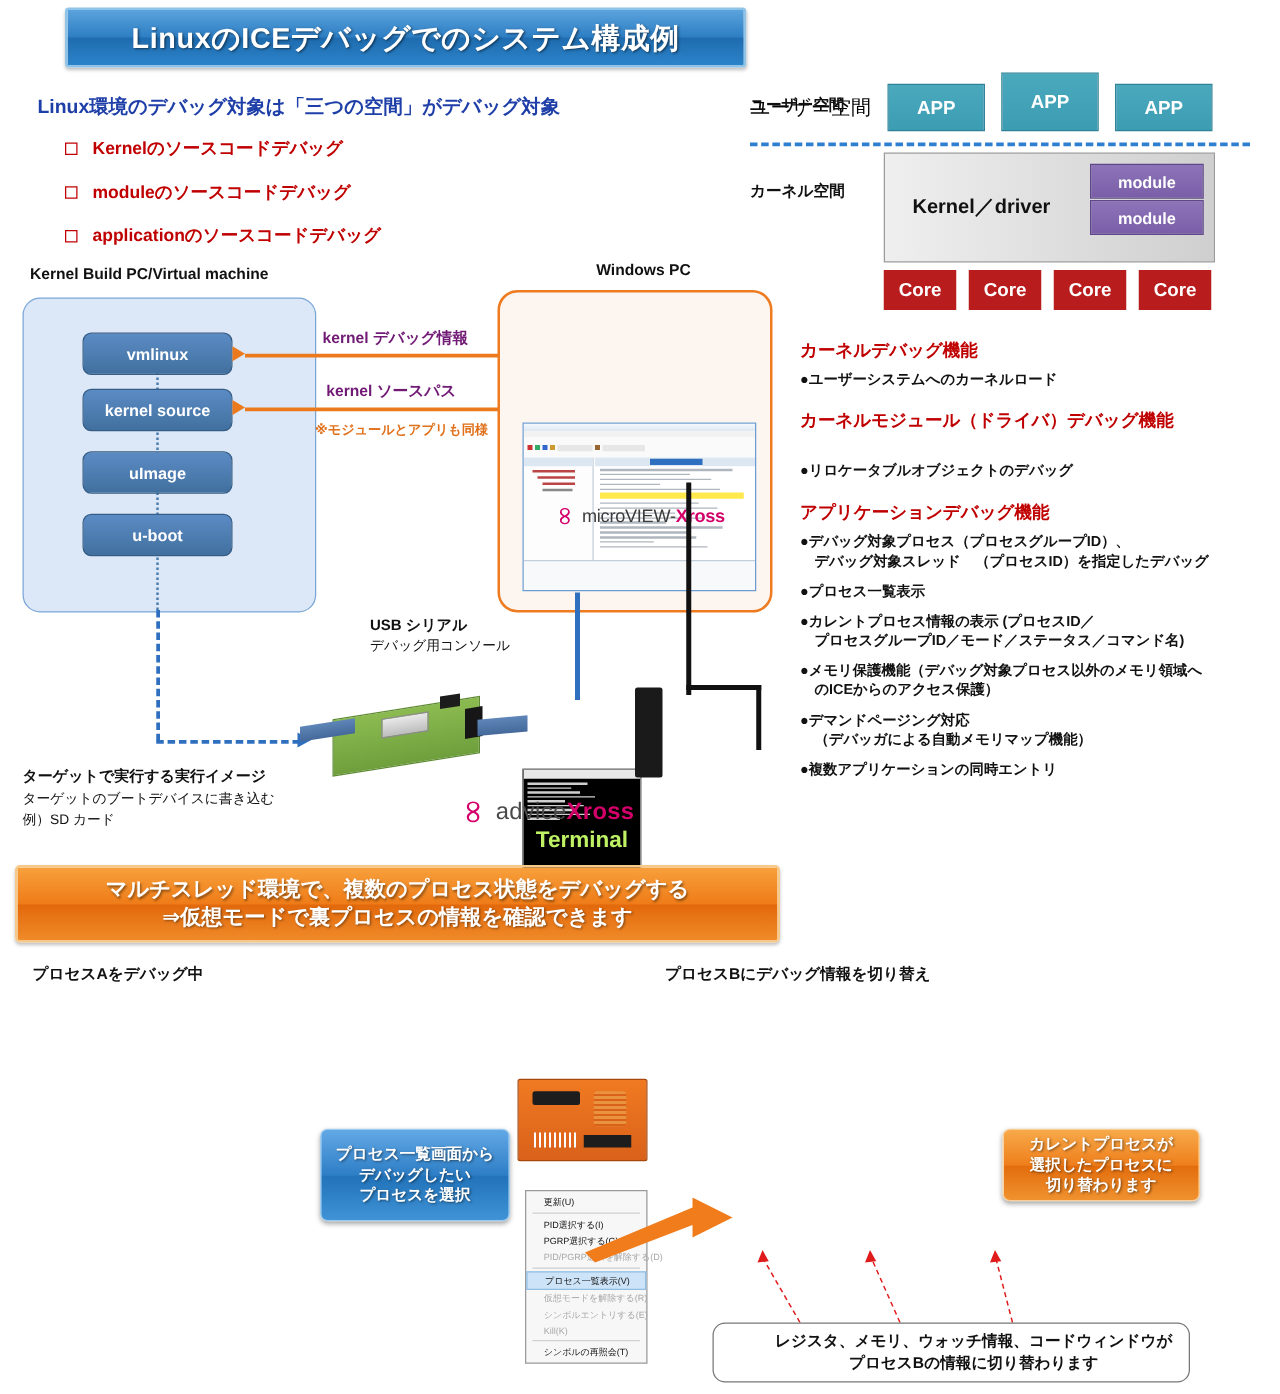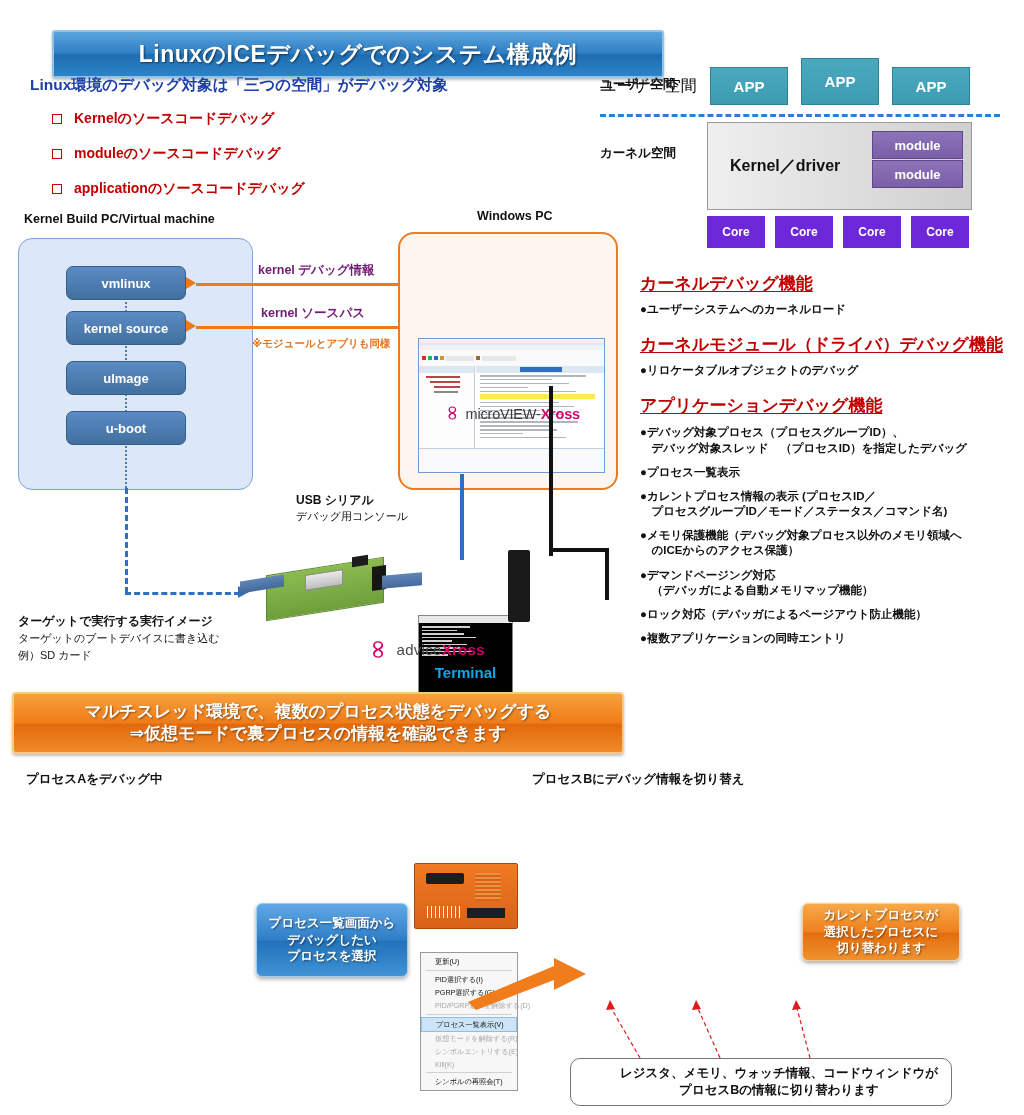--- a/index.html
+++ b/index.html
@@ -11,26 +11,26 @@
     overflow: hidden;
   }
   #root { position: relative; width: 1024px; height: 1115px; }
 
   
   .abs { position: absolute; }
   .nowrap { white-space: nowrap; }
 
   
   .title-banner {
-    left: 52px; top: 6px; width: 612px; height: 48px;
+    left: 52px; top: 6px; width: 545px; height: 48px;
     background: linear-gradient(to bottom, #5ba3dd 0%, #2e7fc4 48%, #1f6cb0 52%, #2c83c9 100%);
     border: 2px solid #8fc4e8;
     border-radius: 3px;
     box-shadow: 0 2px 3px rgba(0,0,0,.25);
-    display: flex; align-items: center; justify-content: center; margin-top: 24px;
+    display: flex; align-items: center; justify-content: center;
   }
   .title-banner .txt {
     color: #ffffff; font-size: 23px; font-weight: bold; letter-spacing: .5px;
     text-shadow: 1px 1px 2px rgba(0,0,0,.55);
   }
 
   
   .intro-head {
     left: 30px; top: 75px;
     color: #1f3fa8; font-size: 15.5px; font-weight: bold;
@@ -61,22 +61,22 @@
     position: absolute; left: 22px; top: 50%; transform: translateY(-50%);
     font-size: 16px; font-weight: bold; color: #111;
   }
   .module-box {
     background: linear-gradient(to bottom,#8d73b8,#7a5fa8);
     border: 1px solid #5f4789;
     color: #fff; font-size: 13px; font-weight: bold;
     display: flex; align-items: center; justify-content: center;
   }
   .core-box {
-    background: #6d28d9; color: #fff;
-    font-size: 12px; font-weight: bold;
+    background: #b91c1c; color: #fff;
+    font-size: 15px; font-weight: bold;
     display: flex; align-items: center; justify-content: center;
   }
 
   
   .sec-head { font-size: 12.5px; font-weight: bold; color: #111; }
   .buildpc-frame {
     background: #dce8f7; border: 1.5px solid #7aa6d6; border-radius: 14px;
   }
   .file-box {
     background: linear-gradient(to bottom,#5b8bc4,#41709f);
@@ -112,49 +112,49 @@
   .mvx-logo .lname { font-size: 14.5px; color: #3b3b3b; letter-spacing: -.2px; }
   .mvx-logo .lname b { color: #d4006a; font-weight: bold; }
   .infinity {
     font-size: 21px; color: #d4006a; line-height: 1; transform: rotate(90deg);
     font-family: "DejaVu Sans", sans-serif;
   }
   .term-shot { background: #000; border: 1px solid #888; position: relative; overflow: hidden; }
   .term-bar { background: #e8e8e8; height: 7px; }
   .term-lbl {
     position: absolute; left: 50%; top: 68%; transform: translate(-50%,-50%);
-    color: #0ea5e9; font-size: 15px; font-weight: bold; white-space: nowrap;
+    color: #bef264; font-size: 18px; font-weight: bold; white-space: nowrap;
   }
   .code-line { height: 1.5px; background: #6d7a88; opacity: .55; }
 
   
   .feat-head {
-    color: #c00000; font-size: 17px; font-weight: bold;
-    text-decoration: underline; text-underline-offset: 2px;
+    color: #c00000; font-size: 14px; font-weight: bold;
+    text-underline-offset: 2px;
   }
   .feat-item { font-size: 11.5px; color: #111; font-weight: bold; line-height: 1.32; }
 
   
   .hw-label-b { font-size: 12px; font-weight: bold; color: #111; }
   .hw-label-n { font-size: 11px; color: #111; }
   .blue-dash { border: 0; border-top: 3px dashed #2f6fc0; }
   .blue-dash-v { border: 0; border-left: 3px dashed #2f6fc0; }
 
   .pcb {
     background: linear-gradient(to bottom,#8bbb50,#6f9f3c);
     transform: skewY(-9deg); border: 1px solid #5d8a31;
   }
   .chip { background: linear-gradient(to bottom,#e9e9e9,#bdbdbd); border: 1px solid #8d8d8d; }
   .ice-box {
     background: linear-gradient(to bottom,#f07a22,#d9611a);
     border: 1px solid #a8480f; border-radius: 2px; position: relative;
   }
   .ice-dark { background: #1d1d1d; }
   .brand-row { display: flex; align-items: center; gap: 6px; }
-  .brand-name { font-size: 15px; color: #4a4a4a; letter-spacing: .3px; }
+  .brand-name { font-size: 19px; color: #4a4a4a; letter-spacing: .3px; }
   .brand-name b { color: #d4006a; }
 
   
   .orange-banner {
     background: linear-gradient(to bottom,#f7a03c 0%,#ef7c18 50%,#e2690c 52%,#f08a28 100%);
     border: 2px solid #f6c98a; border-radius: 4px;
     box-shadow: 0 2px 3px rgba(0,0,0,.25);
     display: flex; flex-direction: column; align-items: center; justify-content: center;
   }
   .orange-banner .ob {
@@ -414,35 +414,34 @@
 
   <div class="abs" style="left:640px; top:272px; width:384px;">
 
     <div>
       <div class="feat-head">カーネルデバッグ機能</div>
       <div class="feat-item" style="margin-top:7px;">●ユーザーシステムへのカーネルロード</div>
     </div>
 
     <div style="margin-top:16px;">
       <div class="feat-head">カーネルモジュール（ドライバ）デバッグ機能</div>
-      <div class="feat-item" style="margin-top:7px;">●リロケータブルオブジェクトのデバッグ</div>
+      <div class="feat-item" style="margin-top:24px;">●リロケータブルオブジェクトのデバッグ</div>
     </div>
 
     <div style="margin-top:16px;">
       <div class="feat-head">アプリケーションデバッグ機能</div>
       <div class="feat-item" style="margin-top:8px; white-space:pre-line;">●デバッグ対象プロセス（プロセスグループID）、
 　デバッグ対象スレッド　（プロセスID）を指定したデバッグ</div>
       <div class="feat-item" style="margin-top:9px;">●プロセス一覧表示</div>
       <div class="feat-item" style="margin-top:9px; white-space:pre-line;">●カレントプロセス情報の表示 (プロセスID／
 　プロセスグループID／モード／ステータス／コマンド名)</div>
       <div class="feat-item" style="margin-top:9px; white-space:pre-line;">●メモリ保護機能（デバッグ対象プロセス以外のメモリ領域へ
 　のICEからのアクセス保護）</div>
       <div class="feat-item" style="margin-top:9px; white-space:pre-line;">●デマンドページング対応
 　（デバッガによる自動メモリマップ機能）</div>
-      <div class="feat-item" style="margin-top:9px;">●ロック対応（デバッガによるページアウト防止機能）</div>
       <div class="feat-item" style="margin-top:9px;">●複数アプリケーションの同時エントリ</div>
     </div>
   </div>
 
   <div class="abs orange-banner" style="left:12px; top:692px; width:612px; height:62px;">
     <div class="ob nowrap">マルチスレッド環境で、複数のプロセス状態をデバッグする</div>
     <div class="ob nowrap">⇒仮想モードで裏プロセスの情報を確認できます</div>
   </div>
 
   <div class="abs shot-head" style="left:26px; top:771px;">プロセスAをデバッグ中</div>

